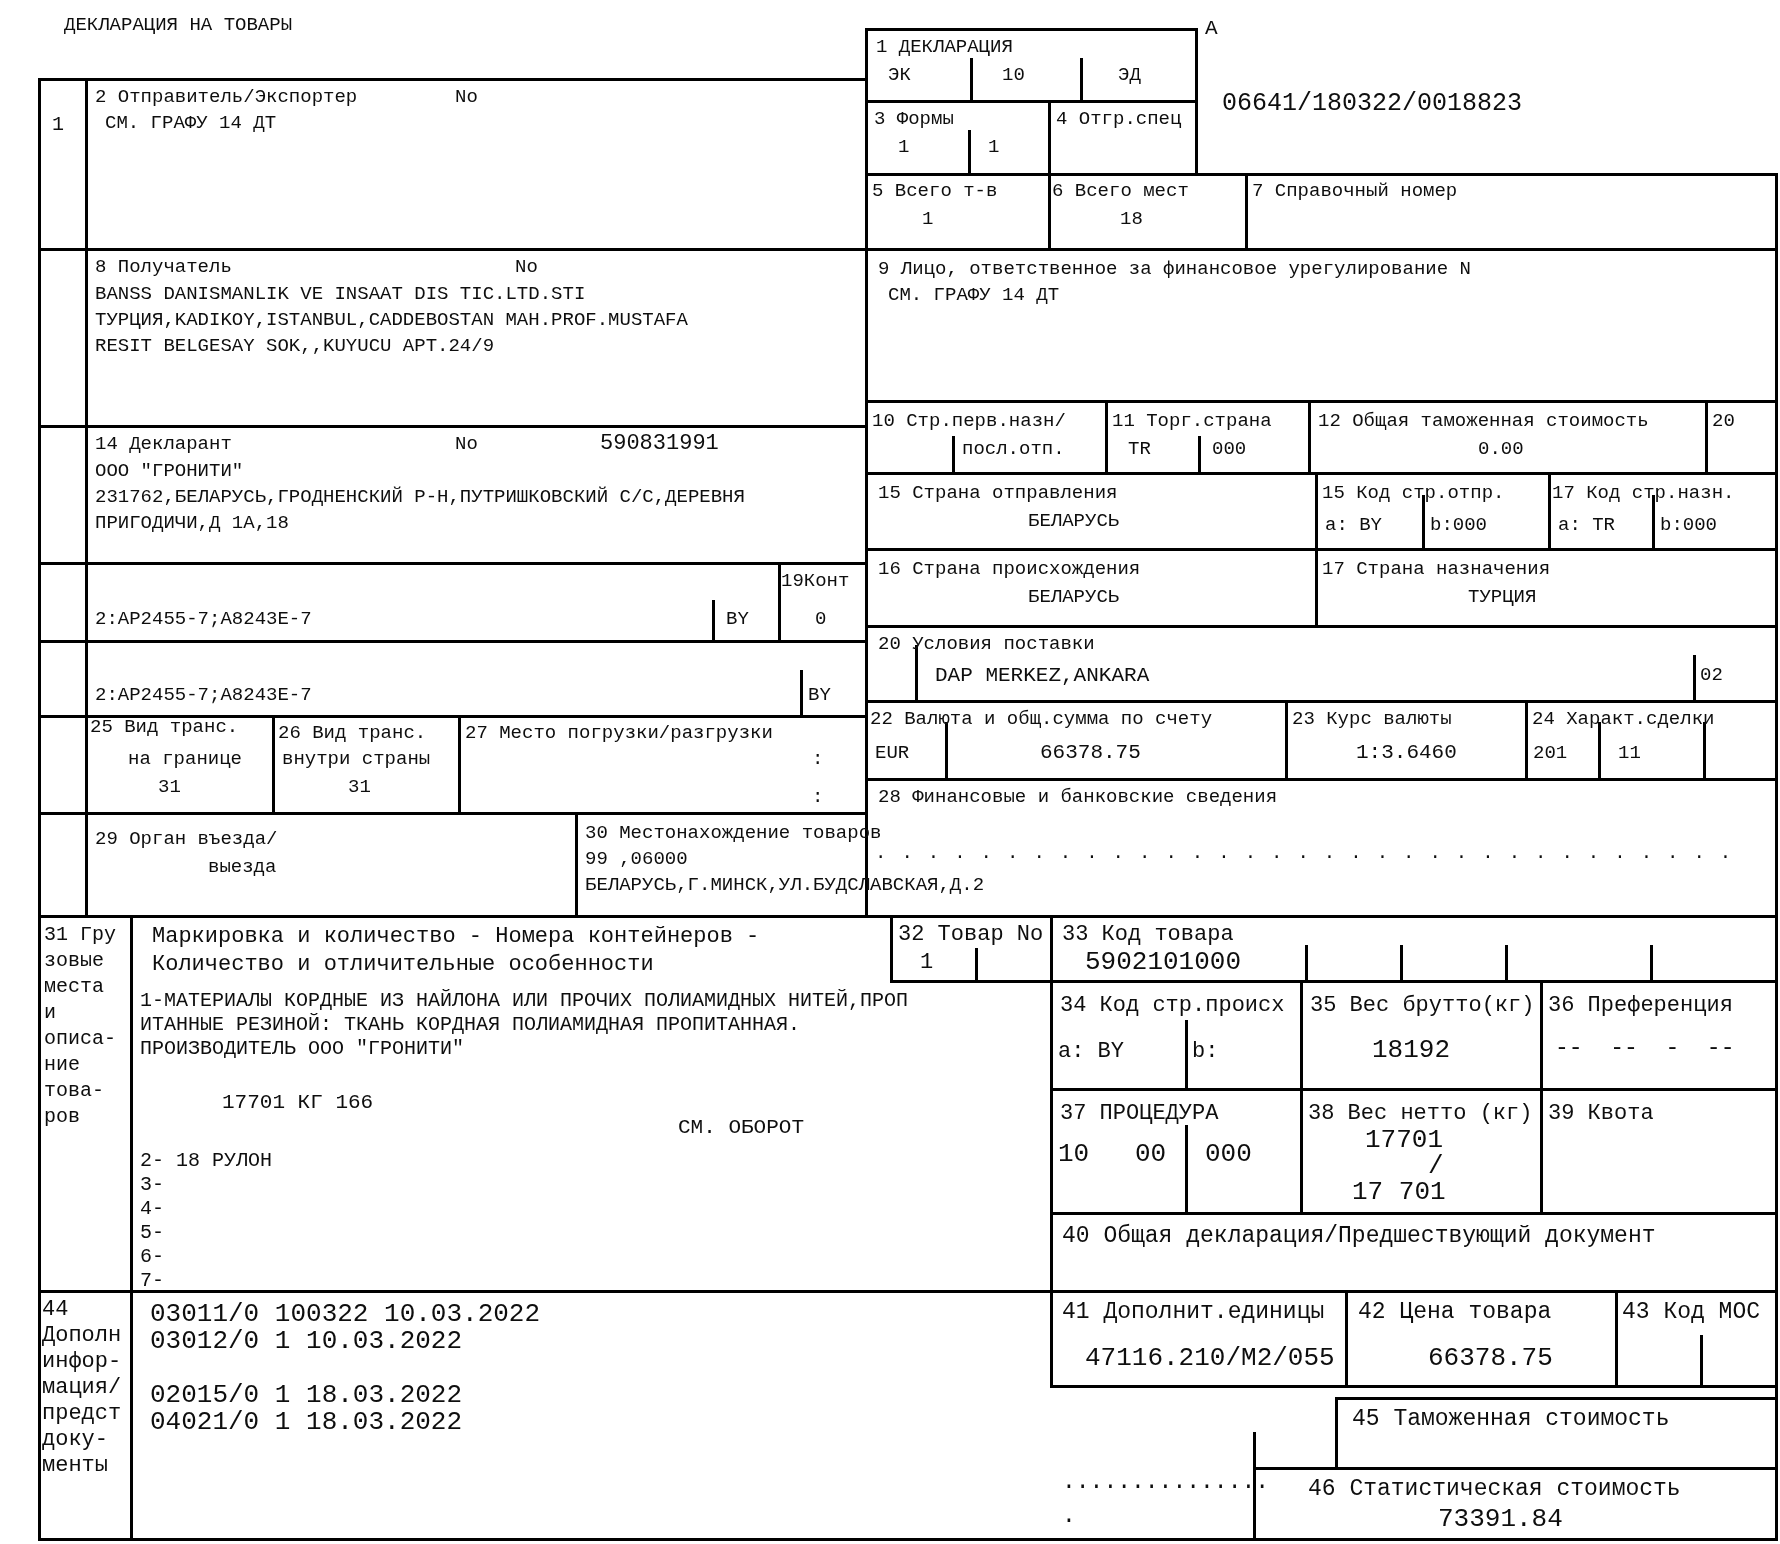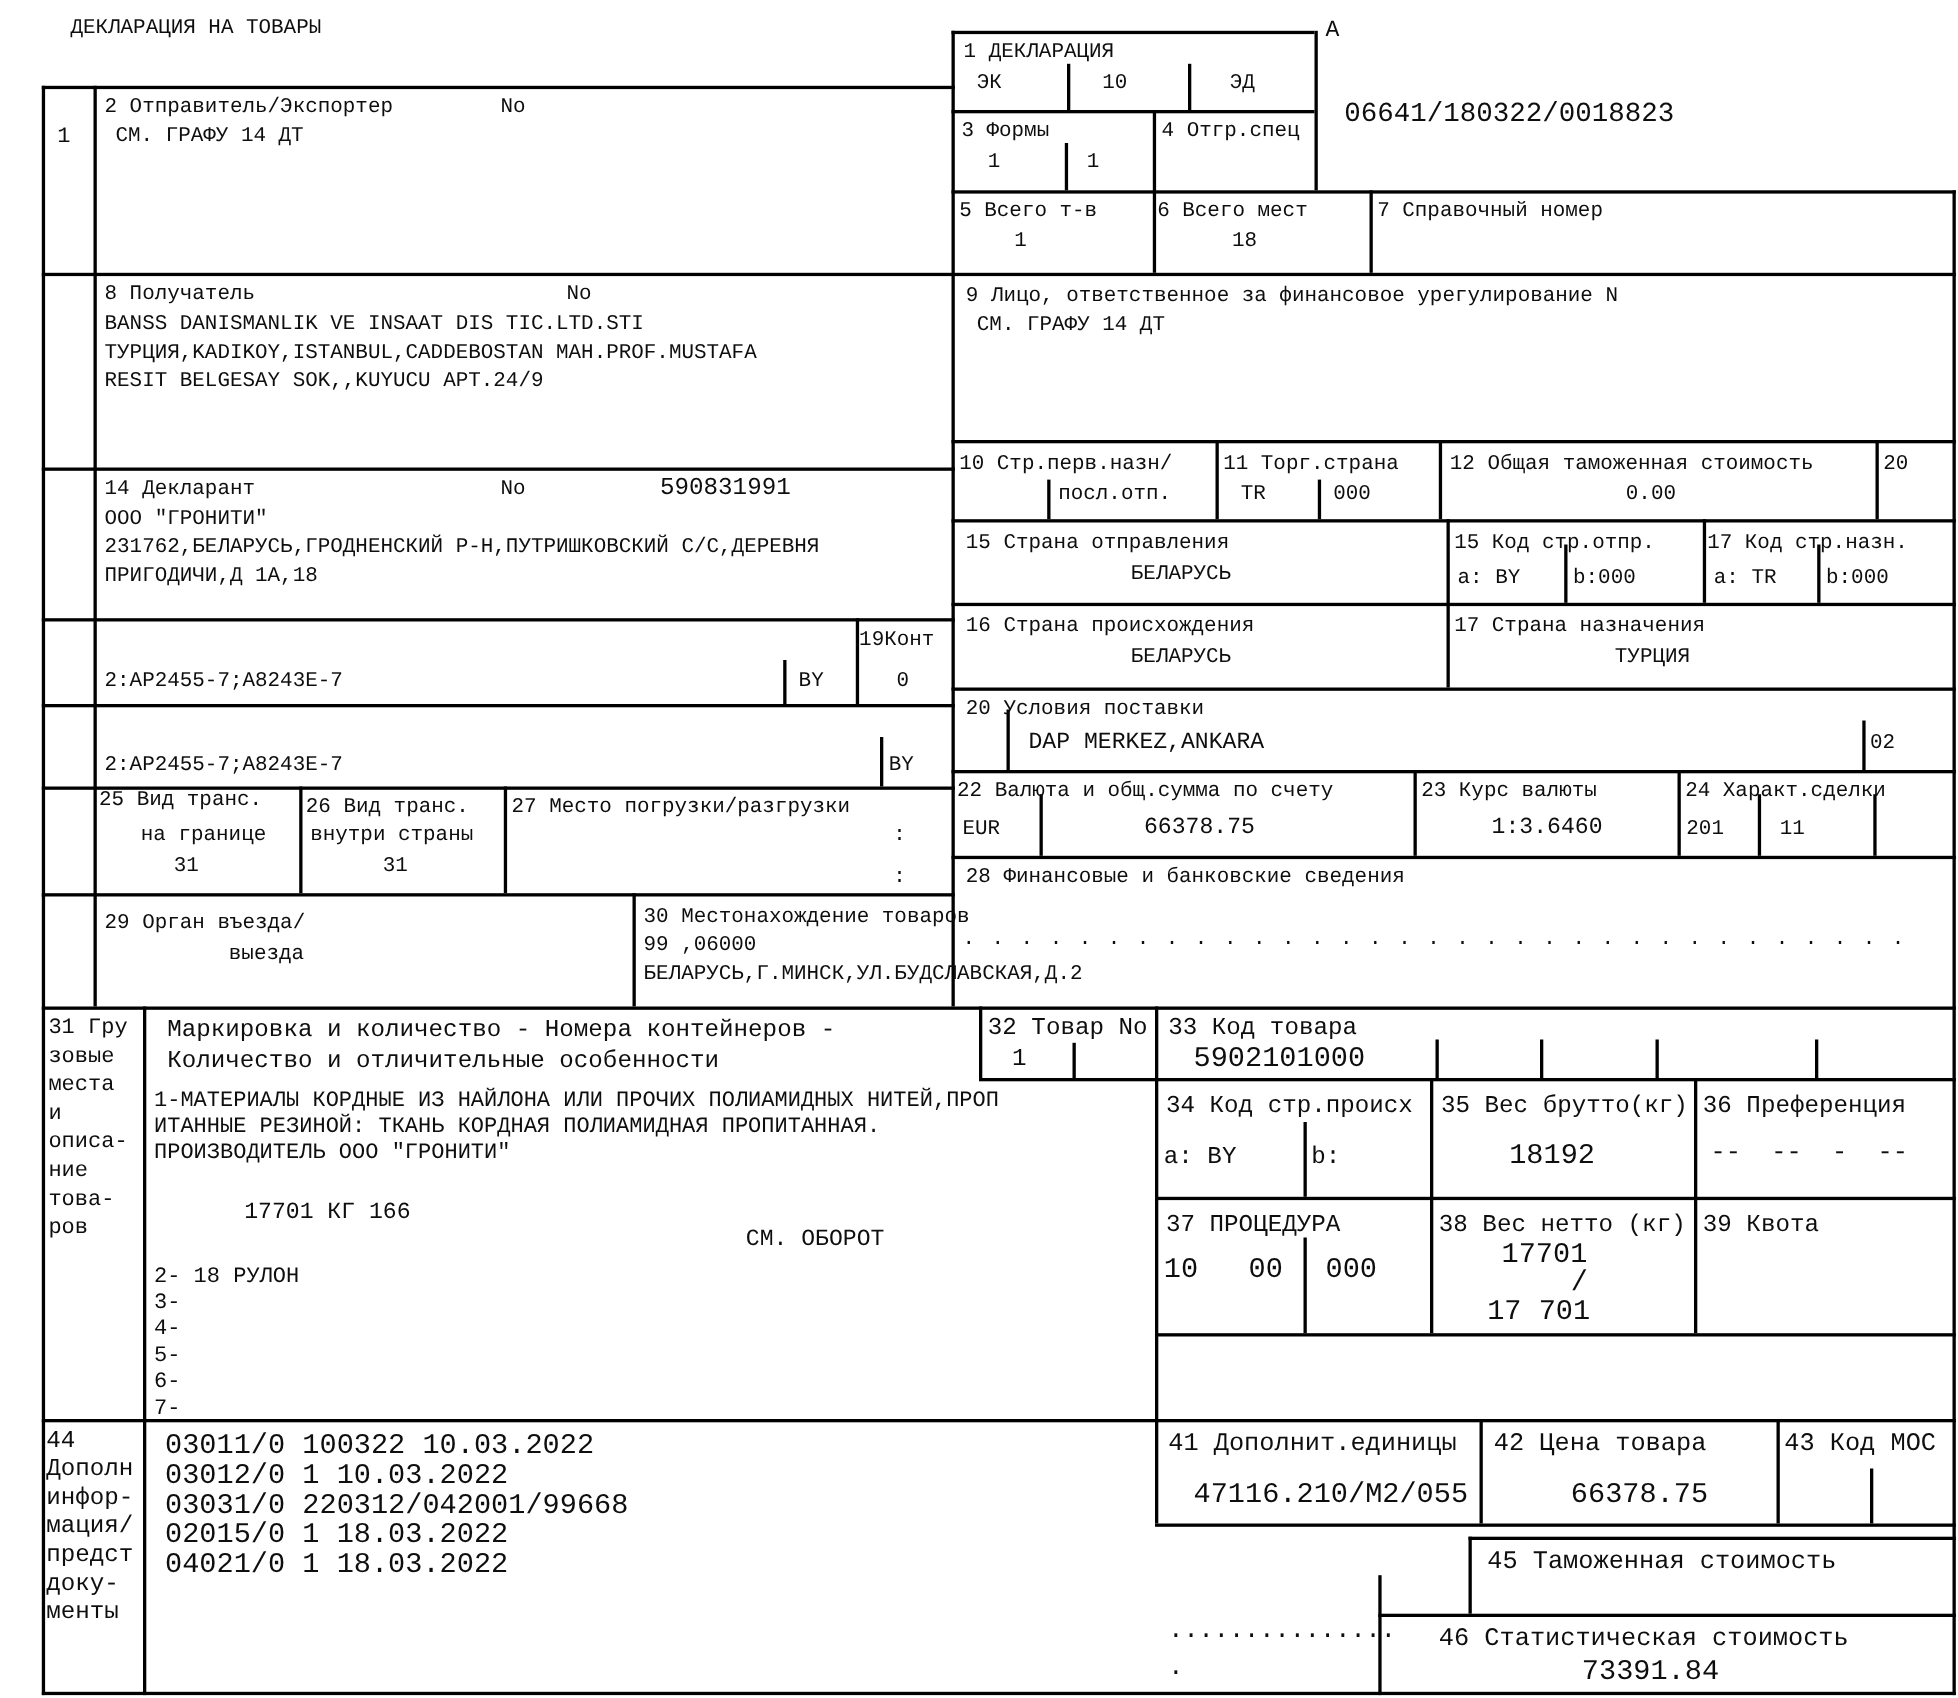--- a/index.html
+++ b/index.html
@@ -247,31 +247,31 @@
   <div class="t s22" style="left:1060px;top:1100px">37 ПРОЦЕДУРА</div>
   <div class="t s26" style="left:1058px;top:1138px">10</div>
   <div class="t s26" style="left:1135px;top:1138px">00</div>
   <div class="t s26" style="left:1205px;top:1138px">000</div>
   <div class="t s22" style="left:1308px;top:1100px">38 Вес нетто (кг)</div>
   <div class="t s26" style="left:1365px;top:1124px">17701</div>
   <div class="t s26" style="left:1428px;top:1150px">/</div>
   <div class="t s26" style="left:1352px;top:1176px">17 701</div>
   <div class="t s22" style="left:1548px;top:1100px">39 Квота</div>
 
+  <div class="t s23" style="left:1062px;top:1222px">40 Общая декларация/Предшествующий документ</div>
 
   <div class="t s22" style="left:42px;top:1296px">44</div>
   <div class="t s22" style="left:42px;top:1322px">Дополн</div>
   <div class="t s22" style="left:42px;top:1348px">инфор-</div>
   <div class="t s22" style="left:42px;top:1374px">мация/</div>
   <div class="t s22" style="left:42px;top:1400px">предст</div>
   <div class="t s22" style="left:42px;top:1426px">доку-</div>
   <div class="t s22" style="left:42px;top:1452px">менты</div>
   <div class="t s26" style="left:150px;top:1298px">03011/0 100322 10.03.2022</div>
   <div class="t s26" style="left:150px;top:1325px">03012/0 1 10.03.2022</div>
-  <div class="t s26" style="left:150px;top:1352px">03031/0 220312/042001/99668</div>
   <div class="t s26" style="left:150px;top:1379px">02015/0 1 18.03.2022</div>
   <div class="t s26" style="left:150px;top:1406px">04021/0 1 18.03.2022</div>
 
   <div class="t s23" style="left:1062px;top:1298px">41 Дополнит.единицы</div>
   <div class="t s26" style="left:1085px;top:1342px">47116.210/M2/055</div>
   <div class="t s23" style="left:1358px;top:1298px">42 Цена товара</div>
   <div class="t s26" style="left:1428px;top:1342px">66378.75</div>
   <div class="t s23" style="left:1622px;top:1298px">43 Код МОС</div>
 
   <div class="t s23" style="left:1352px;top:1405px">45 Таможенная стоимость</div>

